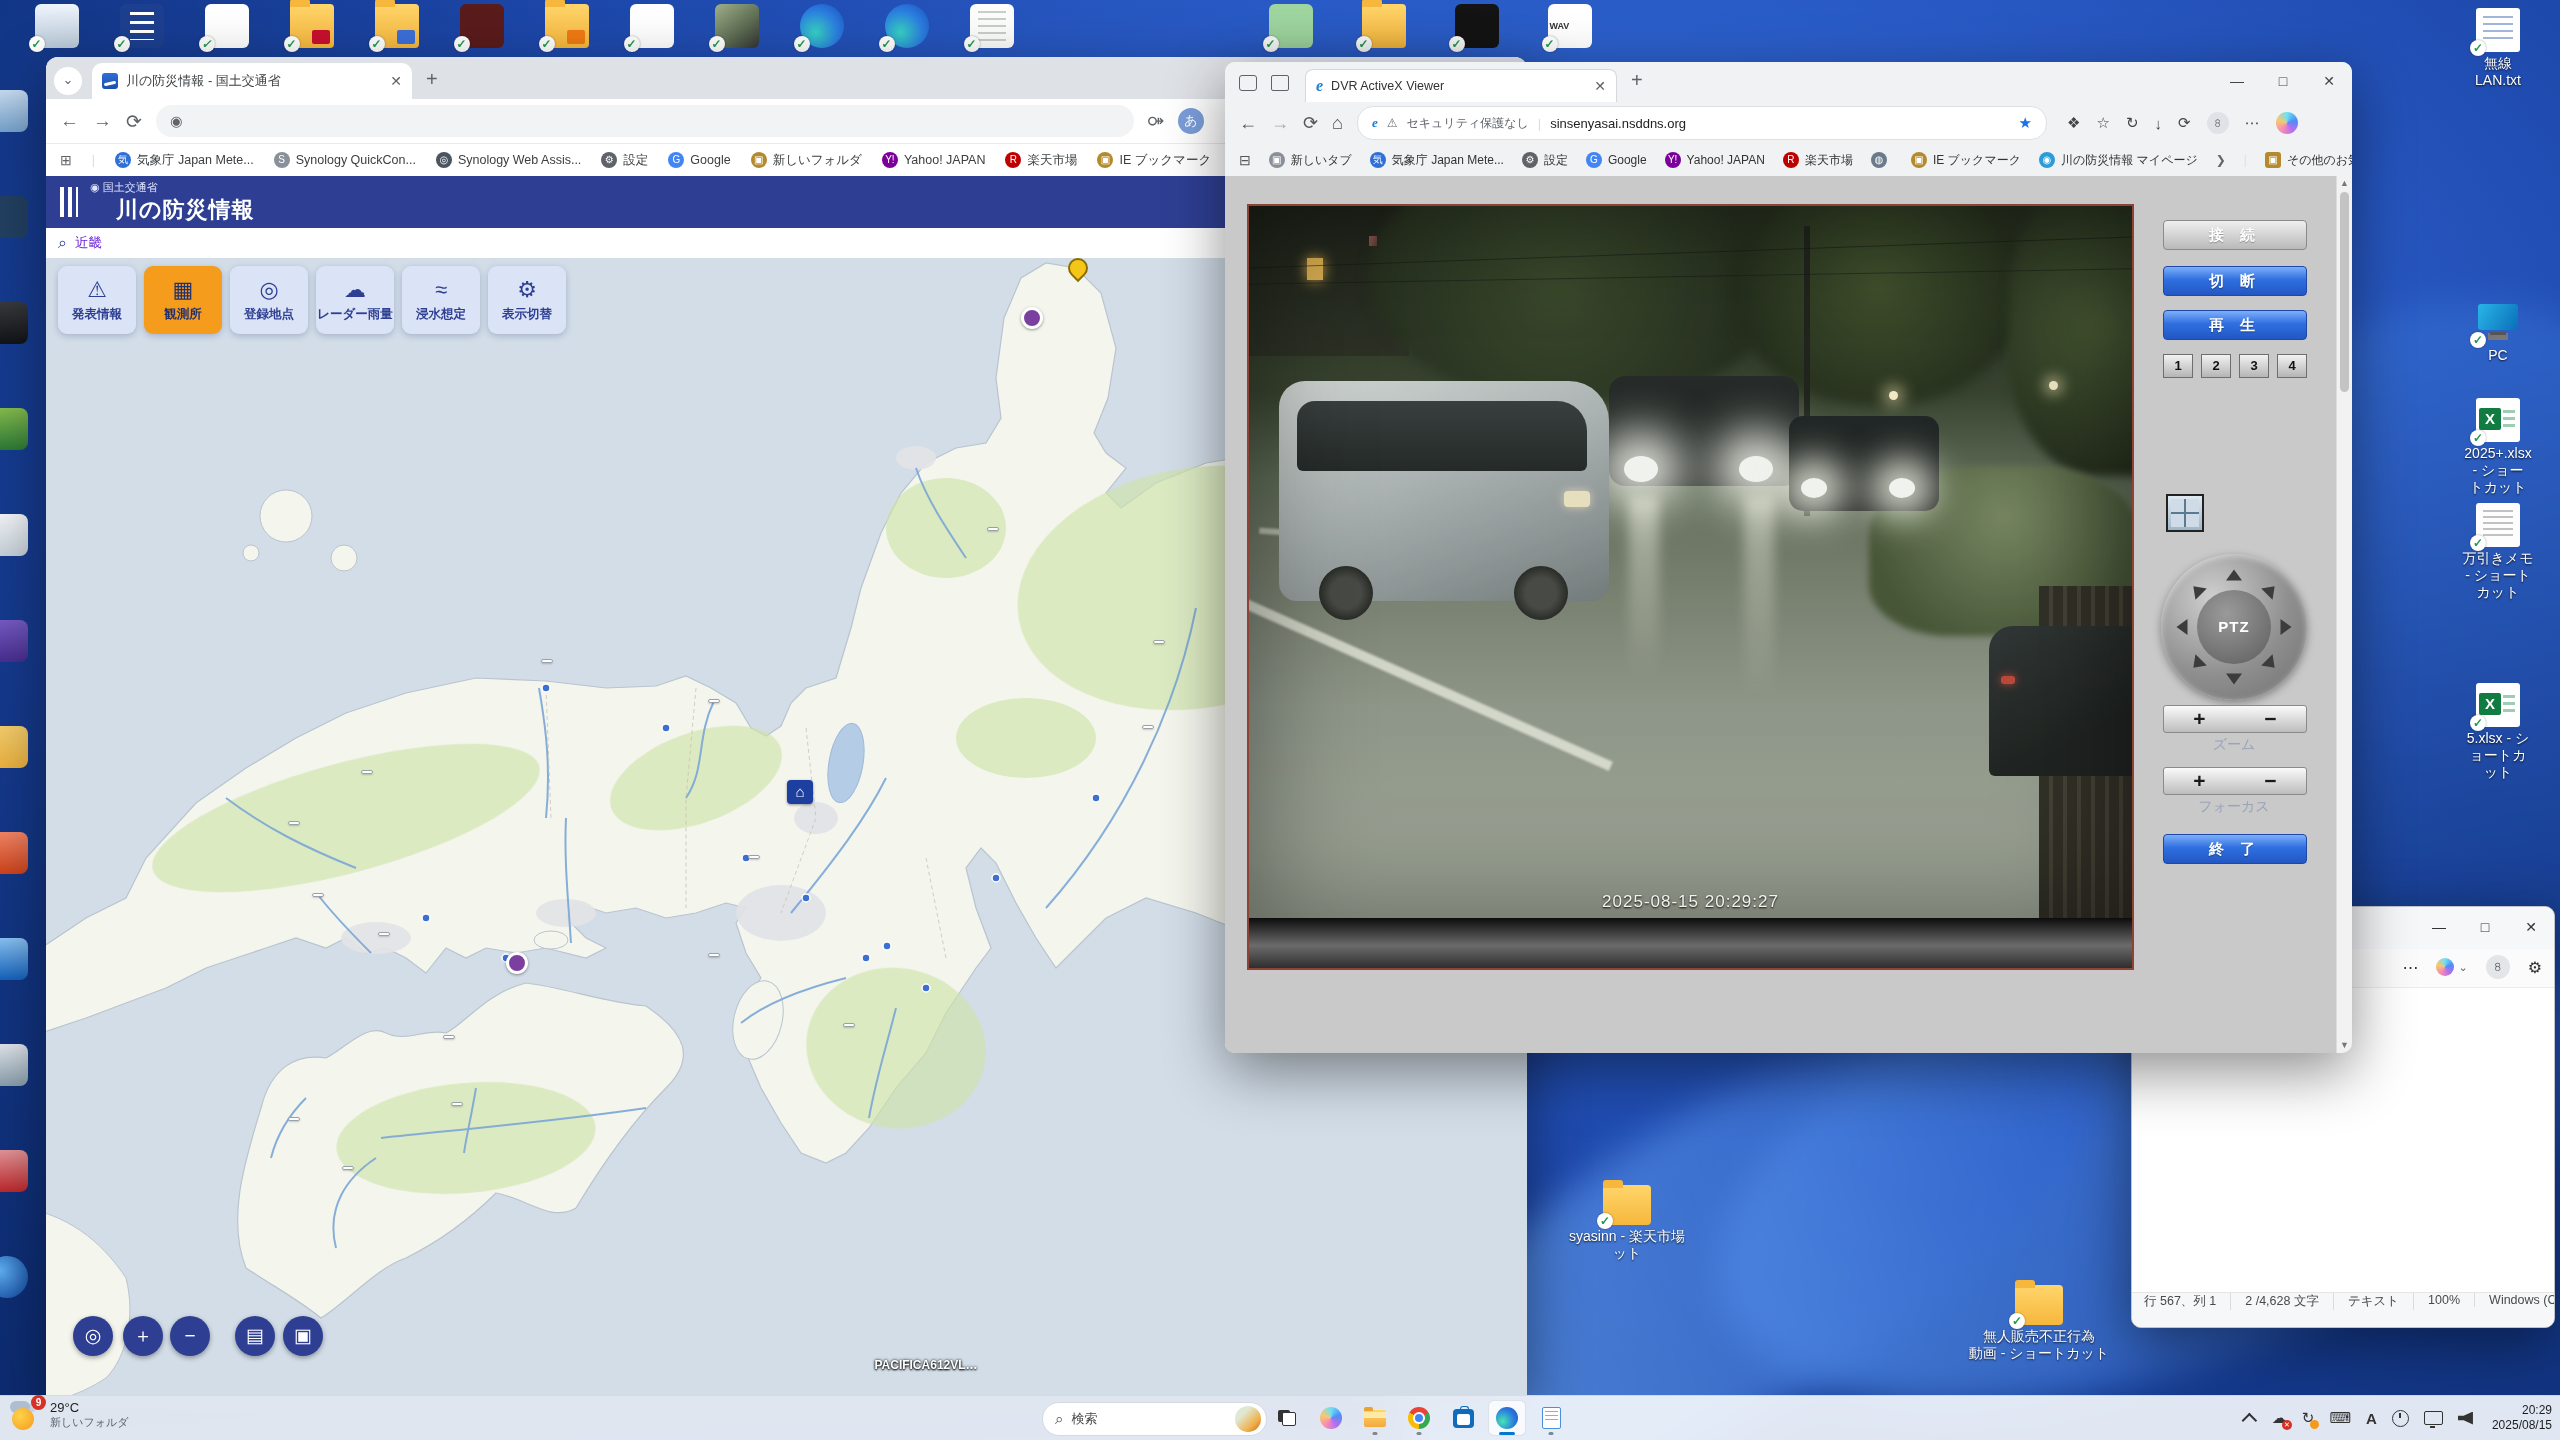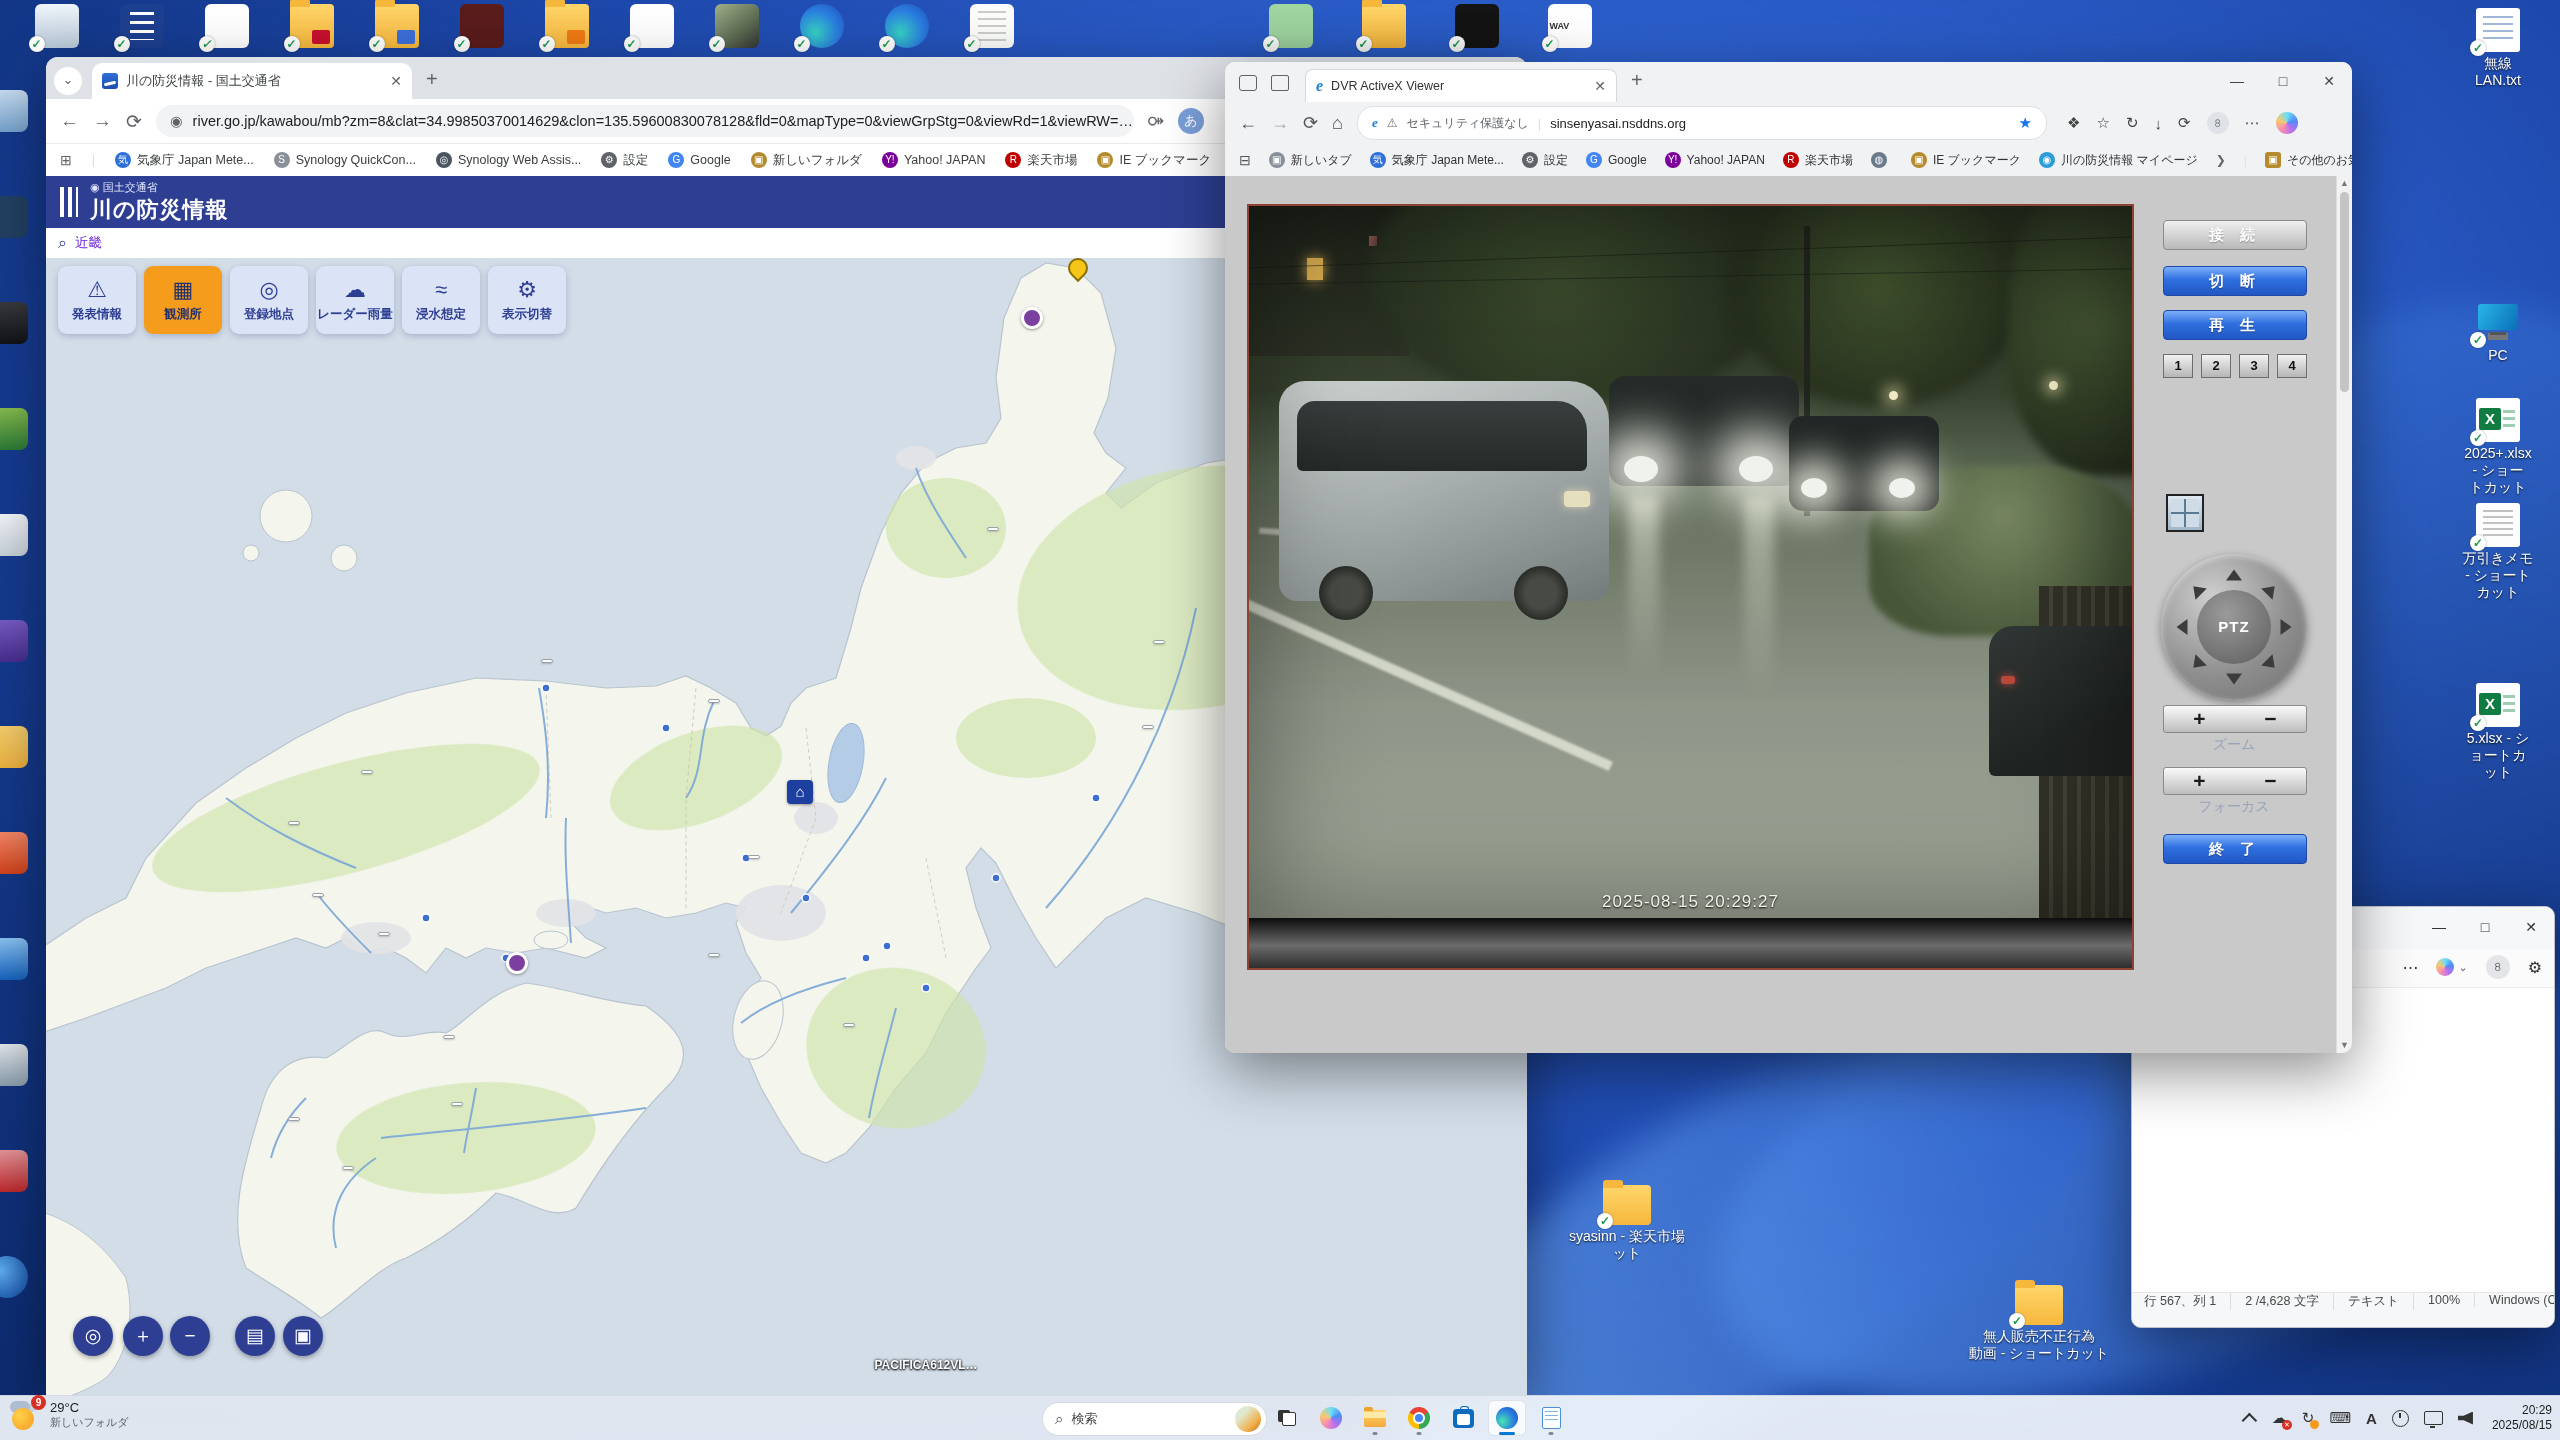--- a/index.html
+++ b/index.html
@@ -50,21 +50,21 @@
   .cr-nav{color:#5f6368;font-size:19px;}
   .cr-omni{flex:0 0 950px;height:32px;border-radius:16px;background:#f1f3f4;display:flex;align-items:center;gap:10px;padding:0 14px;font-size:14.5px;color:#202124;overflow:hidden;white-space:nowrap;}
   .cr-bookbar{height:32px;background:#fff;display:flex;align-items:center;gap:20px;padding:0 14px;font-size:12.5px;color:#3c4043;border-bottom:1px solid #e8eaed;}
   .bm{display:flex;align-items:center;gap:6px;white-space:nowrap;}
   .bm .f{width:16px;height:16px;border-radius:50%;color:#fff;font-size:10px;line-height:16px;text-align:center;flex:none;}
   .bm .f.sq{border-radius:3px;}
   
   .kb-header{height:52px;background:#2e3f93;display:flex;align-items:center;padding:0 14px;gap:12px;}
   .kb-stripes{width:18px;height:30px;background:repeating-linear-gradient(90deg,#fff 0 4px,transparent 4px 8px);}
   .kb-agency{font-size:11px;color:#dfe4ff;}
-  .kb-title{font-size:22px;font-weight:bold;color:#fff;letter-spacing:1px;}
+  .kb-title{font-size:22px;font-weight:bold;color:#fff;letter-spacing:1px;margin-left:26px;}
   .kb-search{height:30px;background:#fff;border-bottom:1px solid #cfd6e8;display:flex;align-items:center;padding:0 12px;gap:8px;}
   .kb-search .mag{color:#2e3f93;font-size:16px;}
   .kb-search .ph{color:#6d28d9;font-size:13.5px;}
   .kb-card{position:absolute;width:78px;height:68px;border-radius:9px;background:#dbe3f6;box-shadow:0 2px 6px rgba(30,50,120,.25);display:flex;flex-direction:column;align-items:center;justify-content:center;gap:4px;color:#2e3f93;}
   .kb-card.sel{background:#f59c1d;color:#20306e;}
   .kb-card .g{font-size:22px;line-height:24px;}
   .kb-card .t{font-size:12.5px;font-weight:bold;}
   
   #map{position:absolute;left:0;top:82px;right:0;bottom:0;background:#d2dde8;overflow:hidden;}
   .mlabel{position:absolute;transform:translate(-50%,-50%);white-space:nowrap;}
@@ -343,21 +343,20 @@
       <span class="cr-x">✕</span>
     </div>
     <div class="cr-plus">+</div>
   </div>
   <div class="cr-toolbar">
     <span class="cr-nav">←</span>
     <span class="cr-nav">→</span>
     <span class="cr-nav">⟳</span>
     <div class="cr-omni">
       <span style="color:#5f6368;">◉</span>
-      <span>river.go.jp/kawabou/mb?zm=8&amp;clat=34.99850370014629&amp;clon=135.59600830078128&amp;fld=0&amp;mapType=0&amp;viewGrpStg=0&amp;viewRd=1&amp;viewRW=…</span>
     </div>
     <span class="cr-nav">⚩</span>
     <span style="width:26px;height:26px;border-radius:50%;background:#7b9ed9;color:#fff;text-align:center;line-height:26px;font-size:13px;">あ</span>
   </div>
   <div class="cr-bookbar">
     <span style="color:#5f6368;font-size:14px;">⊞</span>
     <span style="color:#dadce0;">|</span>
     <span id="cr-bms" style="display:flex;gap:20px;">
 
     <span class="bm">

